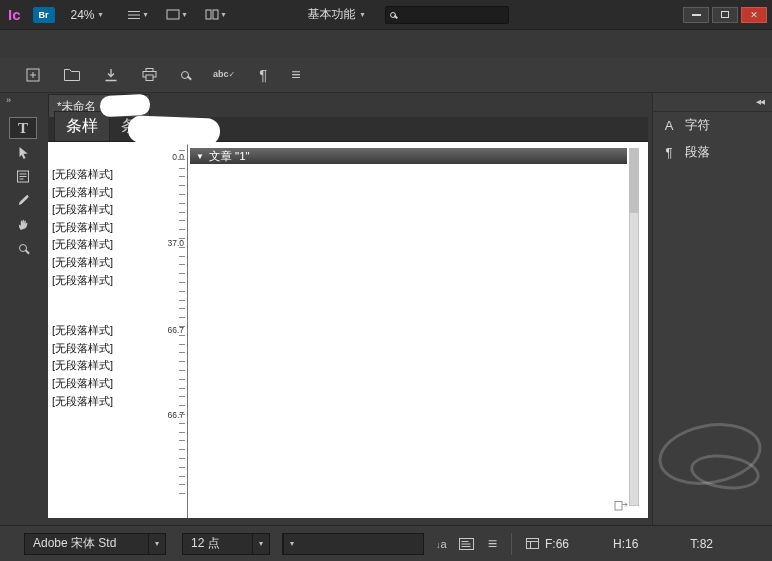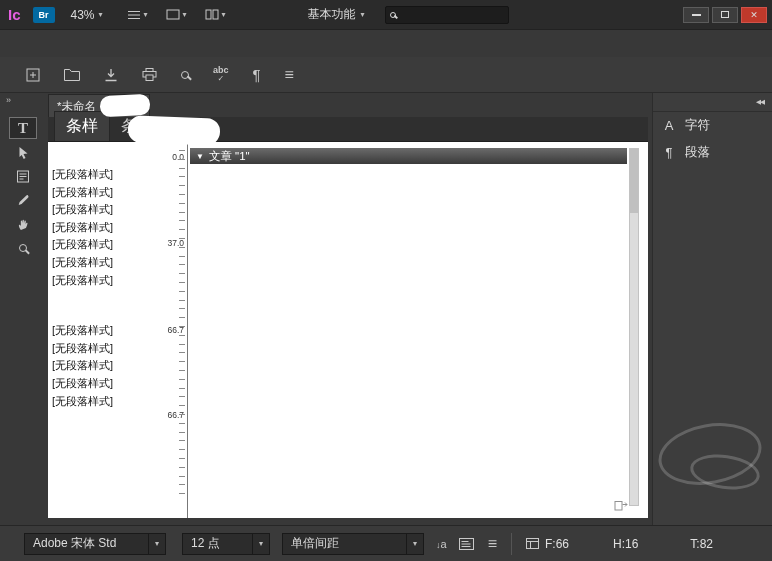--- a/index.html
+++ b/index.html
@@ -30,21 +30,21 @@
 
   
   .menubar { position:absolute; left:0; top:30px; width:772px; height:27px; background:#333;
              border-bottom:1px solid #262626; display:flex; align-items:center; padding-left:2px; }
   .menu-item { padding:0 11px; color:#e3e3e3; font-size:12.5px; line-height:26px; cursor:default; }
 
   
   .toolbar { position:absolute; left:0; top:57px; width:772px; height:36px; background:#3b3b3b;
              border-bottom:1px solid #2a2a2a; display:flex; align-items:center; padding-left:26px; gap:24px; }
   .tbtn { color:#c9c9c9; display:flex; align-items:center; justify-content:center; }
-  .abc-wrap { display:flex; flex-direction:column; align-items:center; line-height:1; }
+  .abc-wrap { display:flex; flex-direction:row; align-items:center; line-height:1; }
   .abc-wrap .abc { font-size:9px; font-weight:bold; }
   .abc-wrap .chk { font-size:8px; }
   .pil { font-size:15px; }
   .ham { font-size:16px; }
 
   
   .mag { width:8px; height:8px; border:1.5px solid currentColor; border-radius:50%; position:relative; display:inline-block; }
   .mag::after { content:""; position:absolute; width:5px; height:1.5px; background:currentColor;
                 transform:rotate(45deg); right:-4px; bottom:-1px; }
   .mag.small { width:6px; height:6px; border-width:1.2px; }
@@ -121,21 +121,21 @@
 </style>
 </head>
 <body>
 
 <div id="app">
 
   <div class="titlebar">
     <span class="app-logo">Ic</span>
     <span class="br-btn">Br</span>
     <span class="zoom-ctrl">
-      <span>43%</span>
+      <span>24%</span>
       <span class="chev">▾</span>
     </span>
     <span class="tb-dd">
       <svg width="14" height="10" viewBox="0 0 14 10">
           <path d="M1 1.5h12M1 5h12M1 8.5h12" stroke="currentColor" fill="none"></path>
         </svg>
       <span class="chev">▾</span>
     </span>
     <span class="tb-dd">
       <svg width="14" height="11" viewBox="0 0 14 11">
@@ -322,21 +322,20 @@
           <span class="chev">▾</span>
         </span>
     </span>
     <span class="combo" style="width:88px;margin-left:16px">
       <span class="val">12 点</span>
       <span class="dd">
           <span class="chev">▾</span>
         </span>
     </span>
     <span class="combo" style="width:142px;margin-left:12px">
-      <span class="val">单倍间距</span>
       <span class="dd">
           <span class="chev">▾</span>
         </span>
     </span>
 
     <span class="sb-ico baseline-ico" style="margin-left:12px">
       <span class="arr">↓</span>
       <span>a</span>
     </span>
     <span class="sb-ico" style="margin-left:12px">

